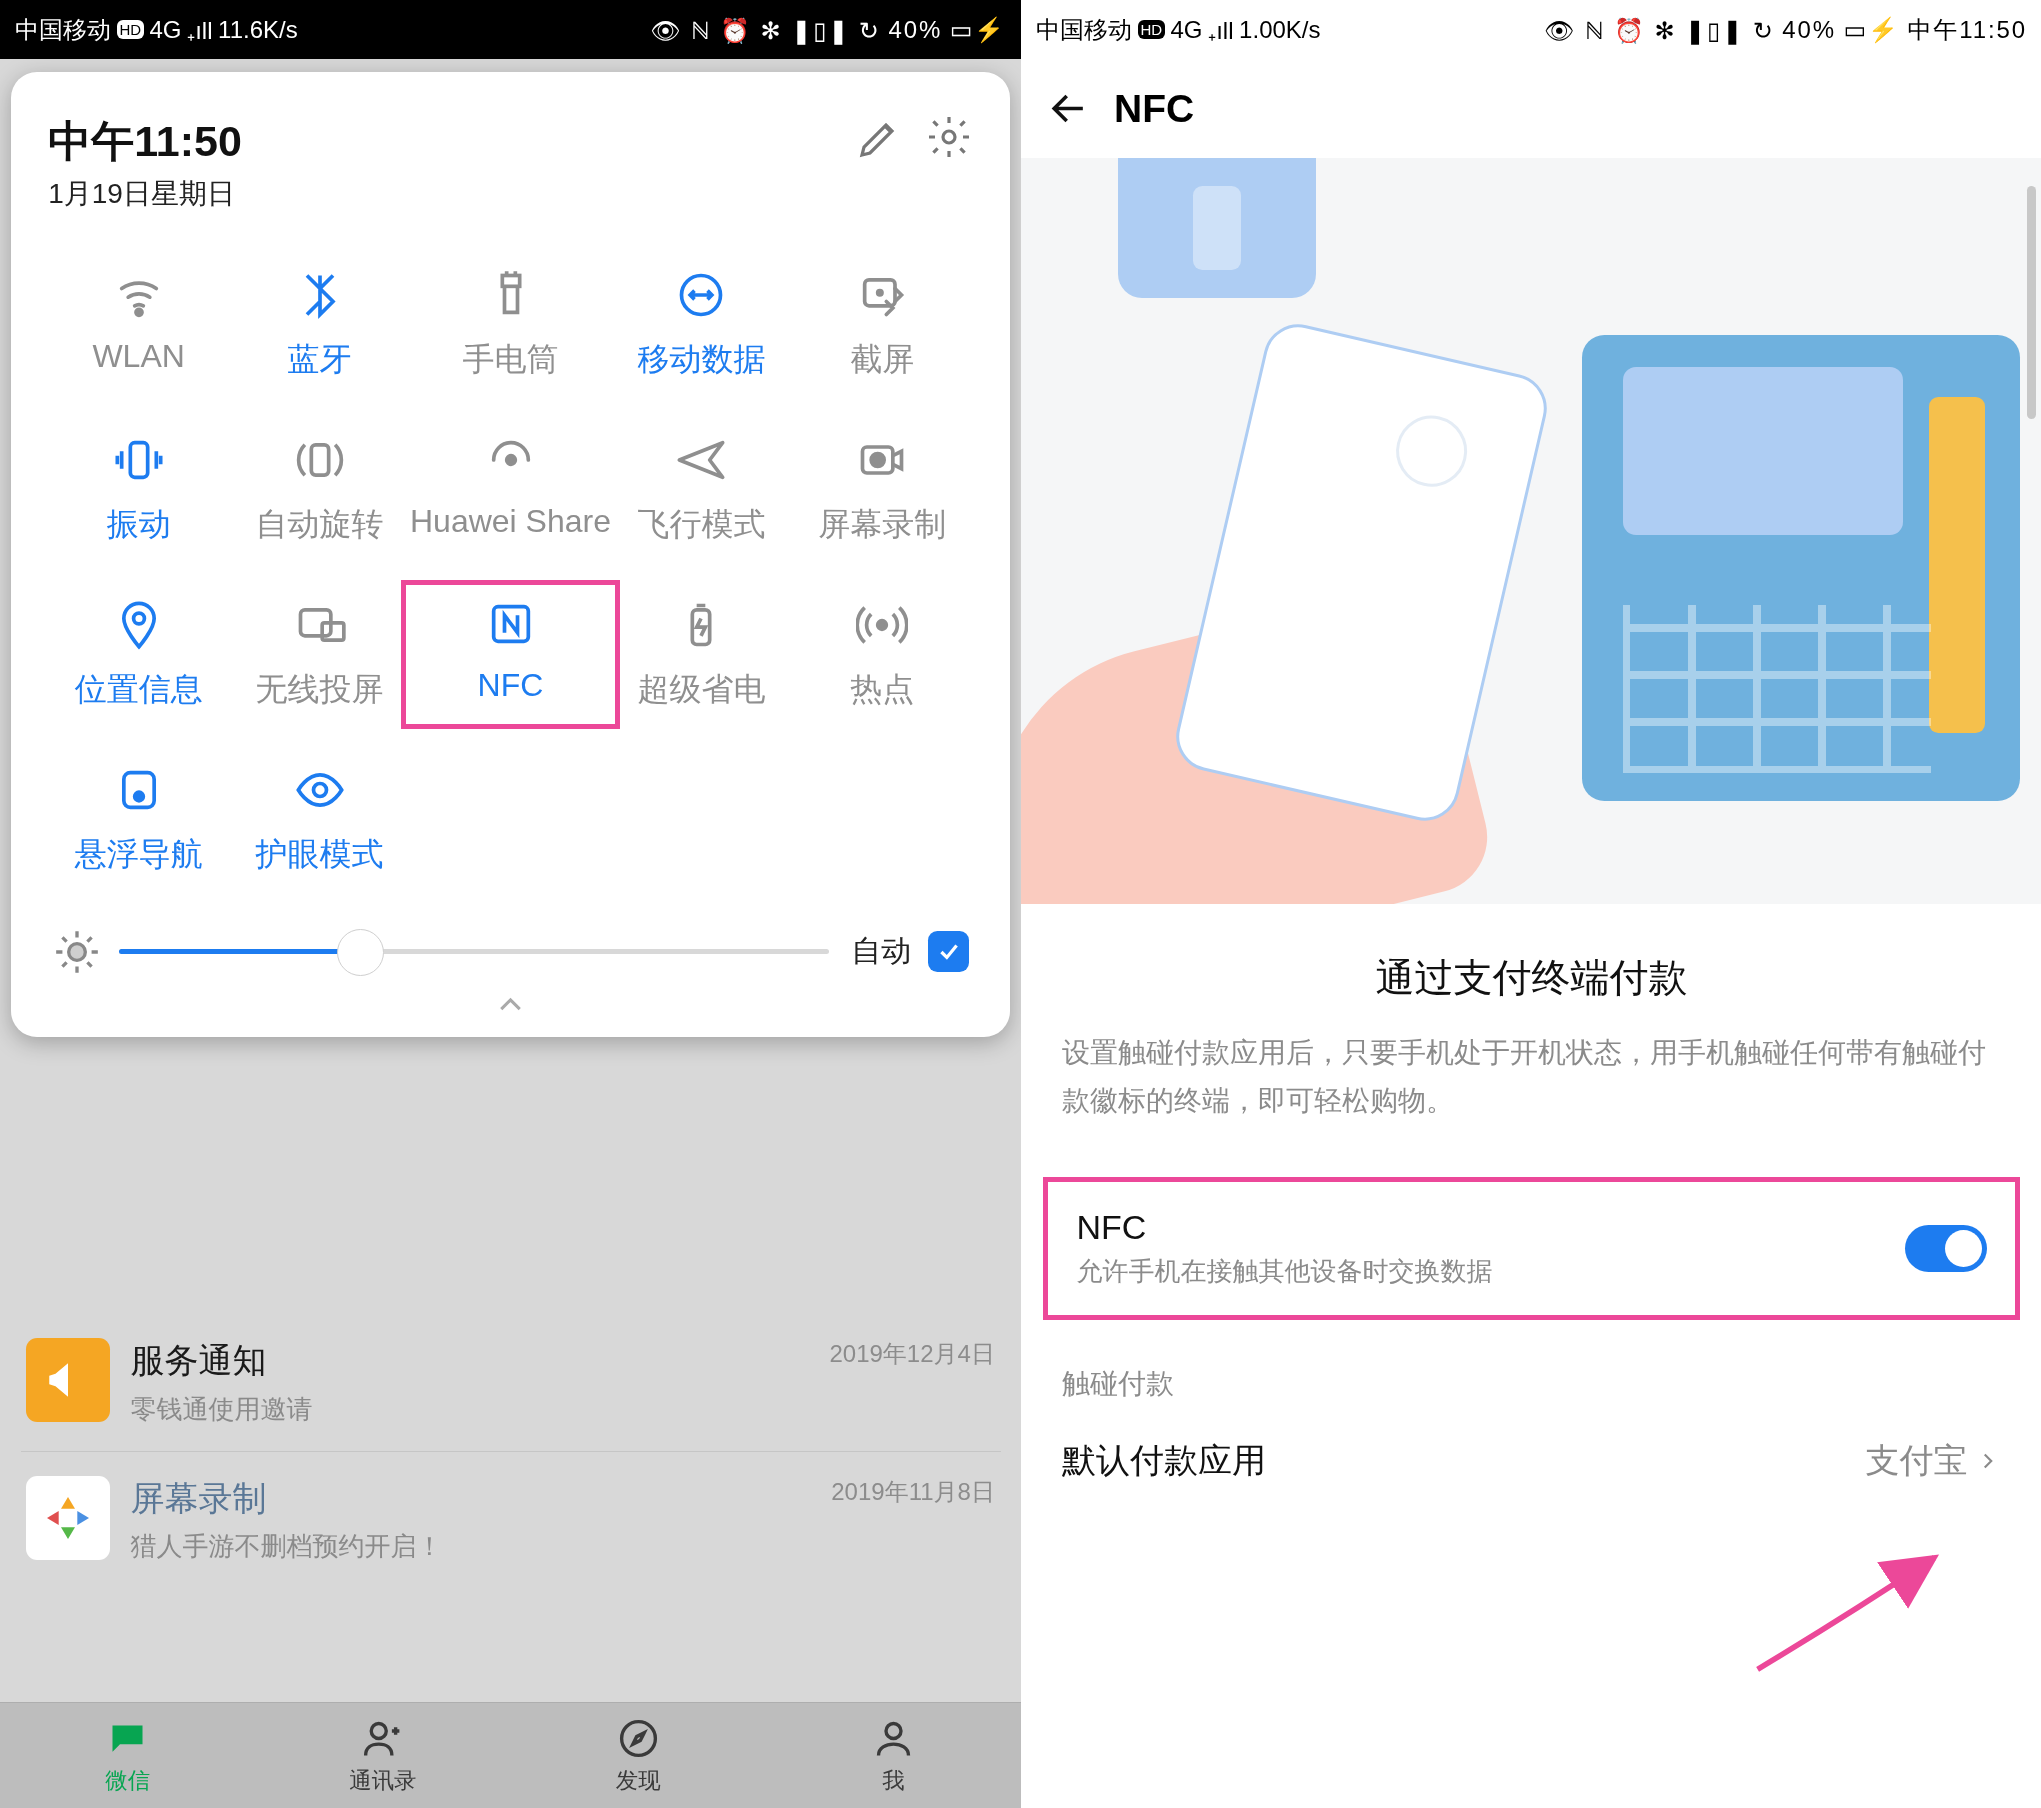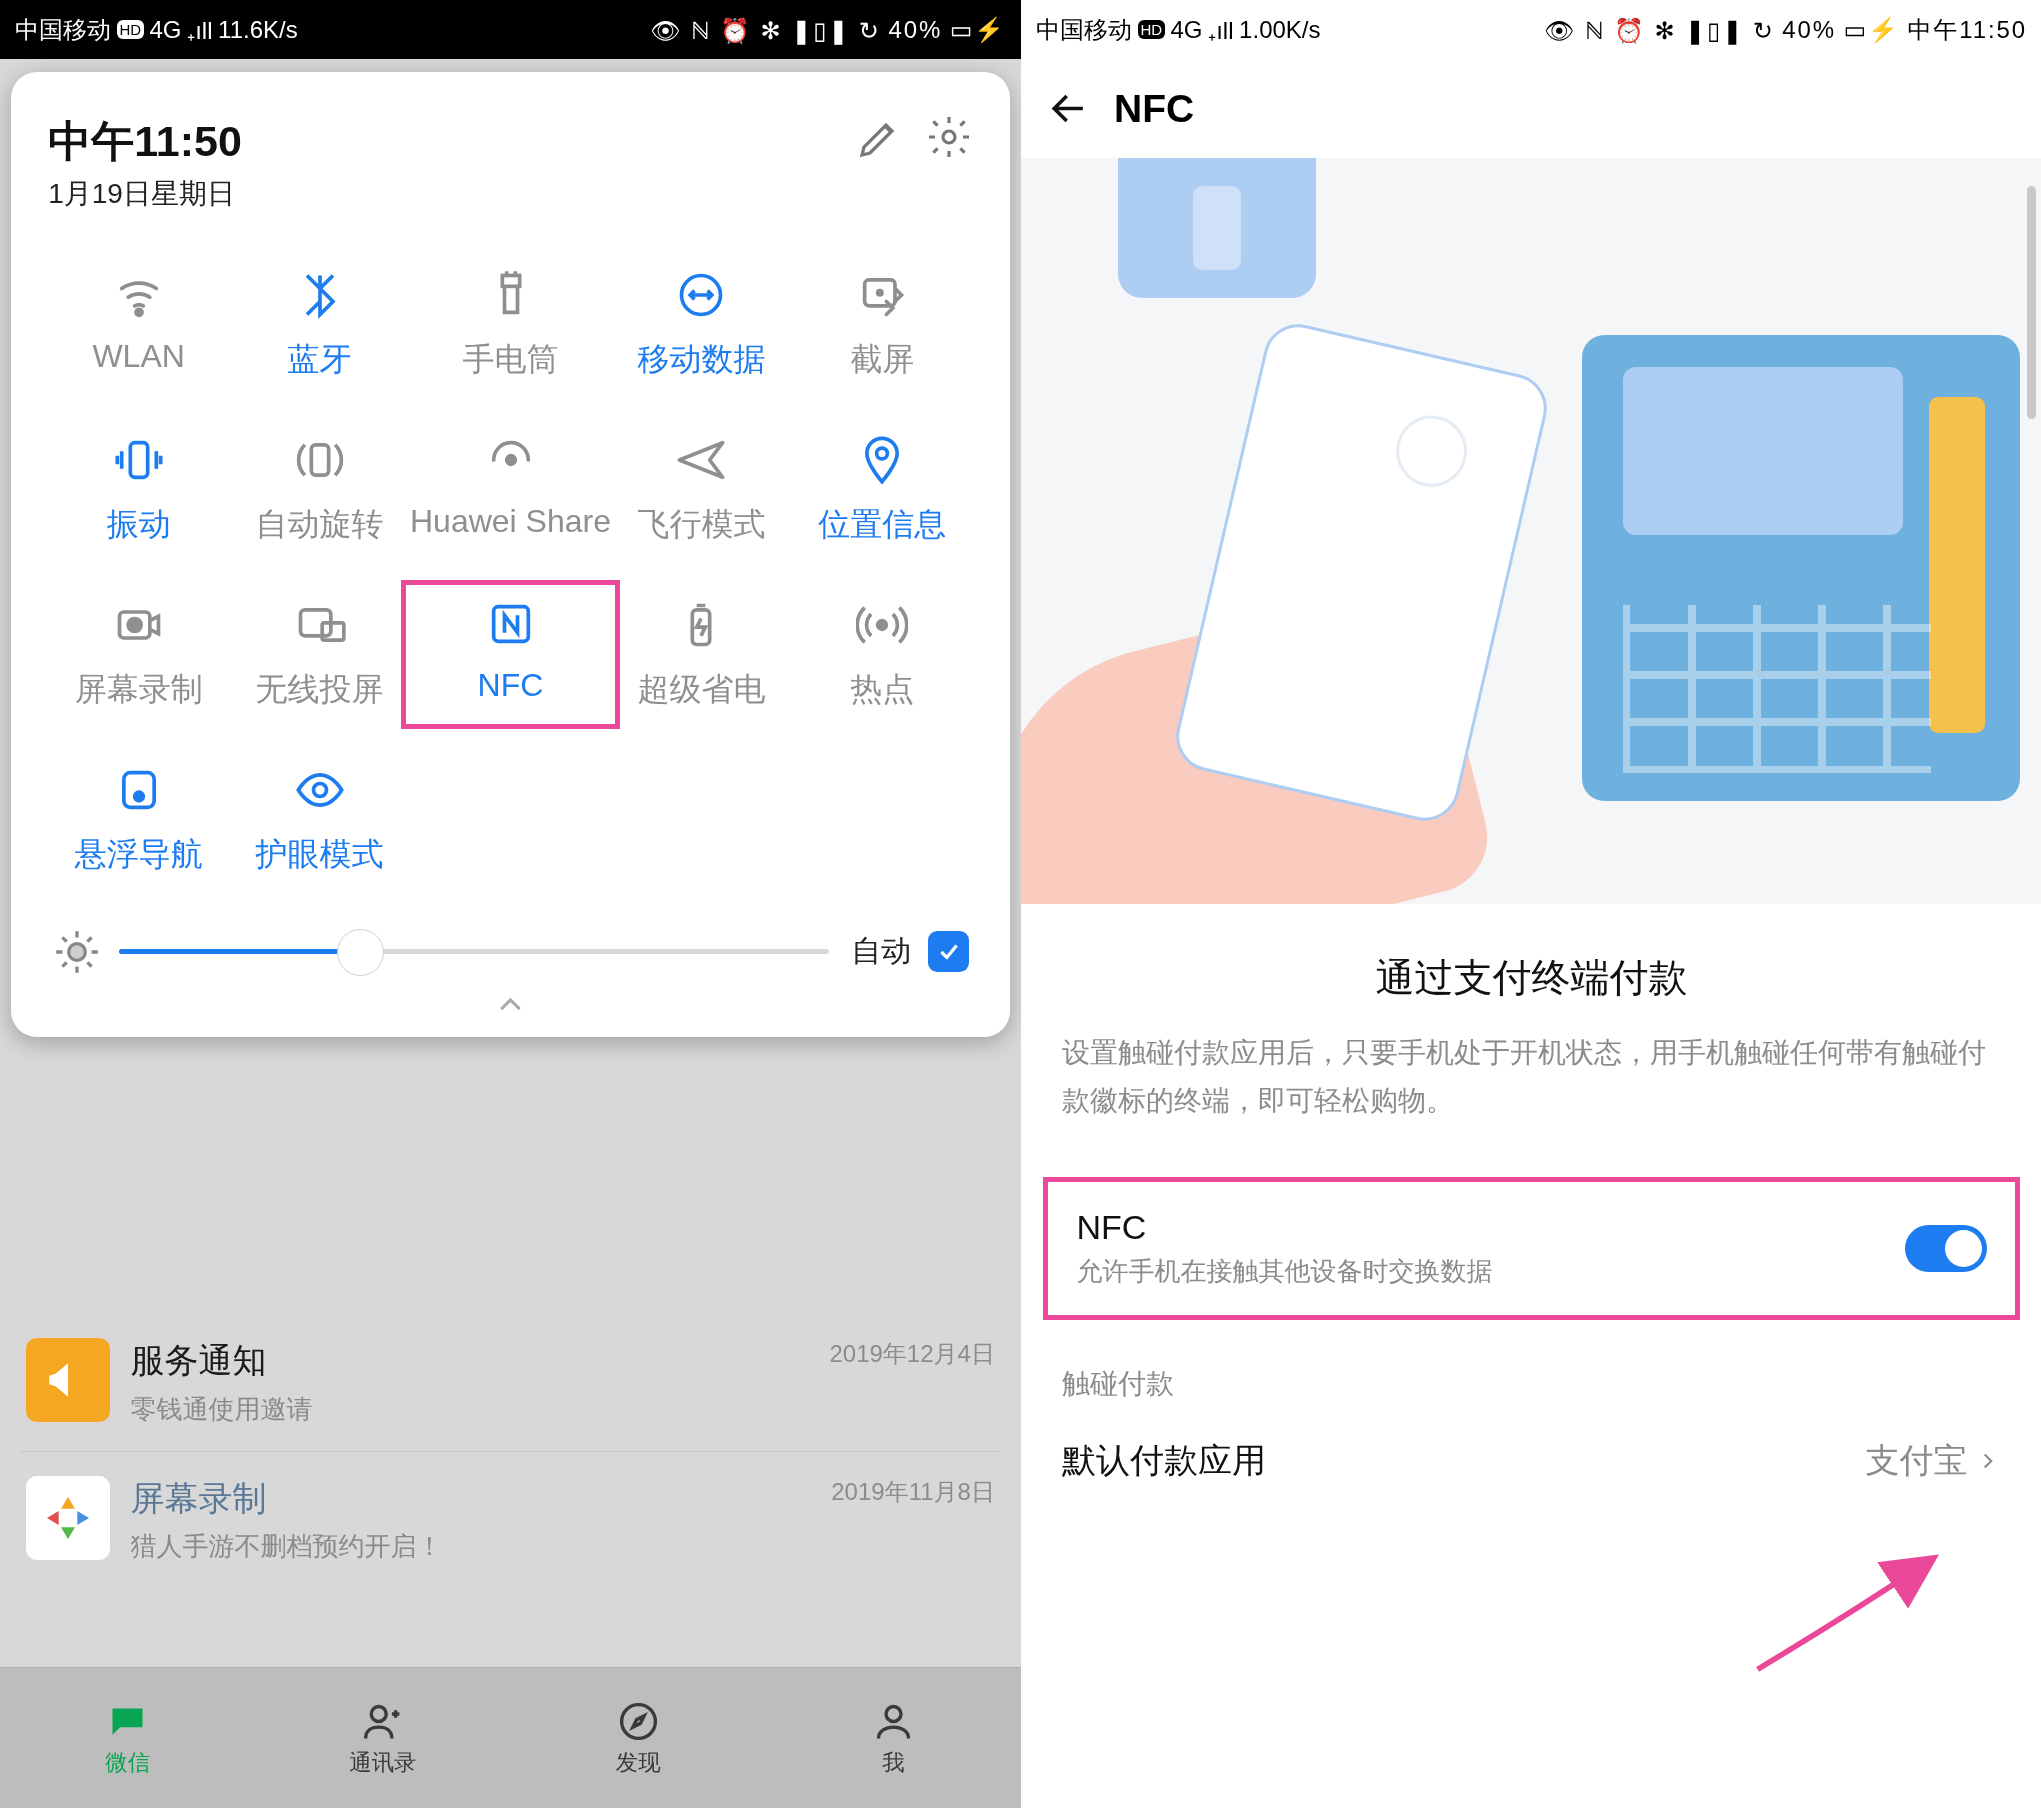--- a/index.html
+++ b/index.html
@@ -36,21 +36,21 @@
 .chev{text-align:center;margin-top:9.3px}
 .chev svg{width:37px;height:37px;color:#aaa}
 .behind{position:absolute;left:0;right:0;top:1314px;padding:0 20.5px}
 .notif{display:flex;align-items:flex-start;gap:20.5px;padding:24px 5.6px;border-bottom:0.9px solid #c6c6c6}
 .notif:last-child{border-bottom:none}
 .notif .nicon{width:84px;height:84px;border-radius:11.2px;display:flex;align-items:center;justify-content:center}
 .notif .ntitle{font-size:34px;color:#1a1a1a;margin-bottom:7.5px}
 .notif .ntitle.blue{color:#5a7796}
 .notif .nsub{font-size:26px;color:#8a8a8a}
 .notif .ndate{margin-left:auto;font-size:24px;color:#8c8c8c}
-.tabbar{position:absolute;bottom:0;left:0;right:0;height:142px;background:#bdbdbd;display:flex;border-top:0.9px solid #aeaeae}
+.tabbar{position:absolute;bottom:0;left:0;right:0;height:107px;background:#bdbdbd;display:flex;border-top:0.9px solid #aeaeae}
 .tabbar .tab{flex:1;display:flex;flex-direction:column;align-items:center;justify-content:center;gap:3.7px;color:#3a3a3a}
 .tabbar .tab svg{width:45px;height:45px}
 .tabbar .tab .tl{font-size:22.4px}
 .tabbar .tab.active{color:#07a551}
 .header{height:99px;display:flex;align-items:center;padding:0 26px;gap:24px}
 .header svg{width:43px;height:43px;color:#111}
 .header .ht{font-size:39px;font-weight:600}
 .illust{height:746px;background:#f5f6f7;position:relative;overflow:hidden}
 .illust .phone-top{position:absolute;left:97px;top:0;width:198px;height:140px;background:#aecdf3;border-radius:0 0 24px 24px}
 .illust .phone-top::after{content:"";position:absolute;left:75px;top:28px;width:48px;height:84px;background:rgba(255,255,255,.4);border-radius:9.3px}
@@ -187,38 +187,38 @@
           <div class="lbl">Huawei Share</div>
         </div>
         <div class="tile c-off">
           <div class="ic">
             <svg viewBox="0 0 24 24" fill="none" stroke="currentColor" stroke-width="1.7">
               <path d="M2 12l20-8-6 8 6 8-20-8z" stroke-linejoin="round"></path>
             </svg>
           </div>
           <div class="lbl">飞行模式</div>
         </div>
-        <div class="tile c-on">
-          <div class="ic">
-            <svg viewBox="0 0 24 24" fill="none" stroke="currentColor" stroke-width="1.7">
-              <path d="M12 2a7 7 0 017 7c0 5-7 13-7 13S5 14 5 9a7 7 0 017-7z"></path>
-              <circle cx="12" cy="9" r="2.5"></circle>
-            </svg>
-          </div>
-          <div class="lbl">位置信息</div>
-        </div>
         <div class="tile c-off">
           <div class="ic">
             <svg viewBox="0 0 24 24" fill="none" stroke="currentColor" stroke-width="1.7">
               <rect x="3" y="6" width="14" height="12" rx="2"></rect>
               <circle cx="10" cy="12" r="3" fill="currentColor"></circle>
               <path d="M17 10l4-2v8l-4-2"></path>
             </svg>
           </div>
           <div class="lbl">屏幕录制</div>
+        </div>
+        <div class="tile c-on">
+          <div class="ic">
+            <svg viewBox="0 0 24 24" fill="none" stroke="currentColor" stroke-width="1.7">
+              <path d="M12 2a7 7 0 017 7c0 5-7 13-7 13S5 14 5 9a7 7 0 017-7z"></path>
+              <circle cx="12" cy="9" r="2.5"></circle>
+            </svg>
+          </div>
+          <div class="lbl">位置信息</div>
         </div>
         <div class="tile c-off">
           <div class="ic">
             <svg viewBox="0 0 24 24" fill="none" stroke="currentColor" stroke-width="1.7">
               <rect x="3" y="5" width="14" height="12" rx="2"></rect>
               <rect x="13" y="11" width="10" height="8" rx="1"></rect>
             </svg>
           </div>
           <div class="lbl">无线投屏</div>
         </div>

